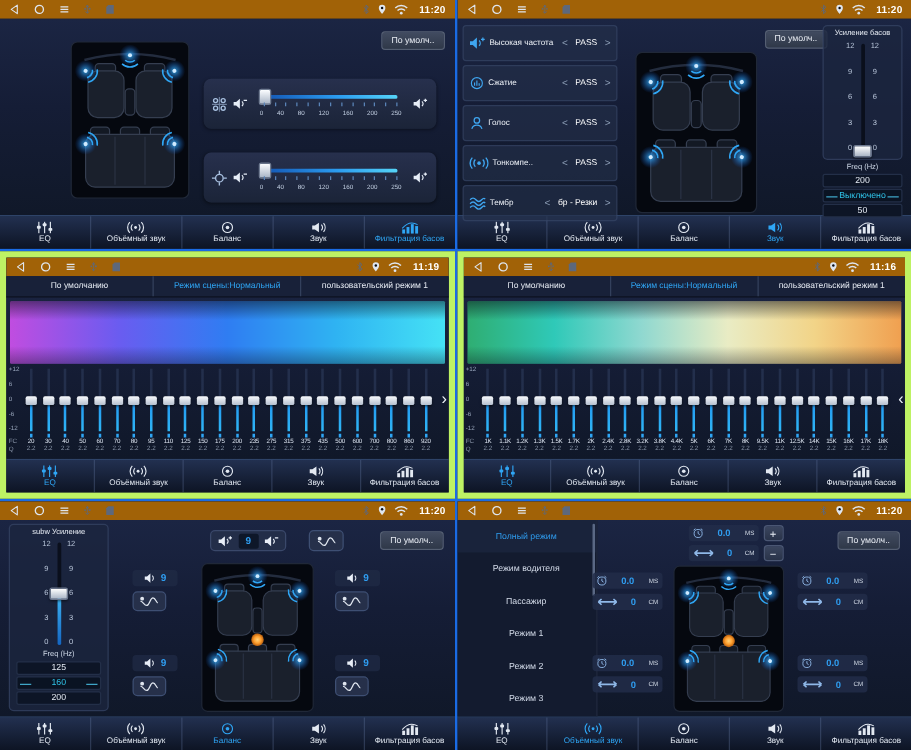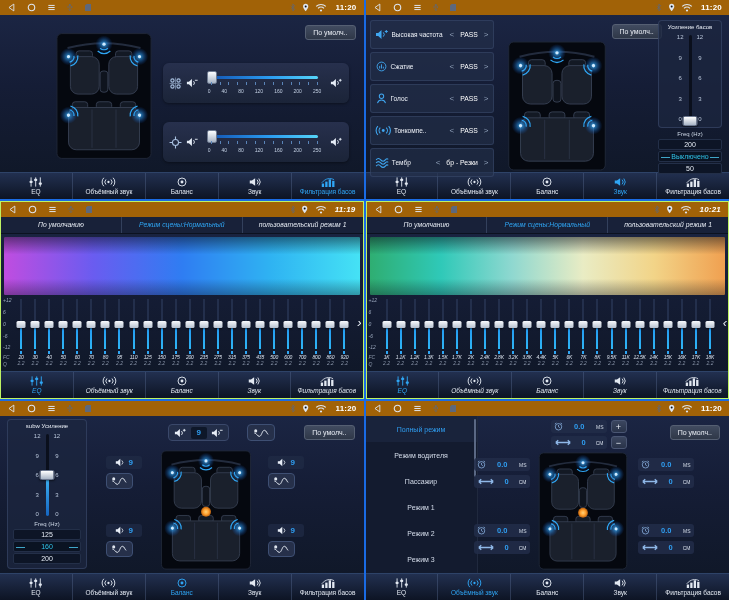--- a/index.html
+++ b/index.html
@@ -60,21 +60,21 @@
   .vs-fill{position:absolute;bottom:0;left:0;width:100%;background:linear-gradient(180deg,#3fb6f5,#1565c0);border-radius:2px;}
   .vs-hd{position:absolute;left:50%;transform:translateX(-50%);width:15px;height:10px;border-radius:2px;background:linear-gradient(#ffffff,#a9b5c6);border:1px solid #6d7990;box-shadow:0 1px 2px rgba(0,0,0,.5);}
   .freq-box{position:absolute;display:flex;flex-direction:column;}
   .freq-lb{font-size:6px;color:#cdd7e6;text-align:center;margin-bottom:2px;}
   .opt{height:11px;display:flex;align-items:center;justify-content:center;background:#0d1526;border:1px solid #232f48;font-size:7px;color:#e4eaf3;border-radius:2px;margin-bottom:1px;cursor:pointer;position:relative;}
   .opt.sel{color:#2fc3e8;background:#0a1322;}
   .opt.sel::before,.opt.sel::after{content:"";position:absolute;top:50%;width:9px;height:1px;background:#3fa6c8;}
   .opt.sel::before{left:2px;} .opt.sel::after{right:2px;}
   .p2-freq{right:7px;top:116px;width:64px;}
   
-  .pnl-brd{border:1px solid #bef264;font-style:italic;}
+  .pnl-brd{border:5px solid #bef264;}
   .eqc{display:flex;flex-direction:column;}
   .segrow{height:17px;flex:0 0 17px;display:flex;background:#182139;border-bottom:1px solid #0c1220;}
   .seg{flex:1;display:flex;align-items:center;justify-content:center;font-size:6.8px;color:#e6ebf3;border-left:1px solid #33405c;cursor:pointer;white-space:nowrap;min-width:0;}
   .seg:first-child{border-left:none;}
   .seg.act{color:#2fa6f5;}
   .spectrum{flex:1;margin:3px 3px 2px 3px;border-radius:1px;position:relative;}
   .spectrum::after{content:"";position:absolute;inset:0;background:linear-gradient(180deg,rgba(8,12,22,.5),rgba(8,12,22,0) 30%,rgba(8,12,22,0) 72%,rgba(8,12,22,.35));}
   .eqbank{height:54px;flex:0 0 54px;position:relative;padding:0 11px 0 13px;display:flex;}
   .gscale{position:absolute;left:2px;top:1px;bottom:1px;display:flex;flex-direction:column;justify-content:space-between;}
   .gscale span{font-size:5px;color:#9aa7bd;line-height:5px;}
@@ -1078,21 +1078,21 @@
               <path d="M4.5 1a3.2 3.2 0 0 1 3.2 3.2C7.7 6.5 4.5 10 4.5 10S1.3 6.5 1.3 4.2A3.2 3.2 0 0 1 4.5 1z" fill="currentColor"></path>
               <circle cx="4.5" cy="4.2" r="1.2" fill="#0a0e16"></circle>
             </svg>
           </span>
           <span class=" ic">
             <svg viewBox="0 0 12 9">
               <path d="M1.2 3.4a7 7 0 0 1 9.6 0M3 5.4a4.3 4.3 0 0 1 6 0" fill="none" stroke="currentColor" stroke-width="1.2"></path>
               <circle cx="6" cy="7.5" r="1.1" fill="currentColor"></circle>
             </svg>
           </span>
-          <span class="sb-time">10:21</span>
+          <span class="sb-time">11:16</span>
         </div>
       </header>
     <div class="content eqc">
       <div class="segrow">
           <div class="seg">По умолчанию</div>
           <div class="seg act">Режим сцены:Нормальный</div>
           <div class="seg">пользовательский режим 1</div>
         </div>
       <div class="spectrum" style="background: linear-gradient(90deg, rgb(47, 174, 114), rgb(47, 201, 184), rgb(143, 216, 208), rgb(233, 236, 196), rgb(242, 212, 136), rgb(240, 160, 80));"></div>
       <div class="eqbank">

